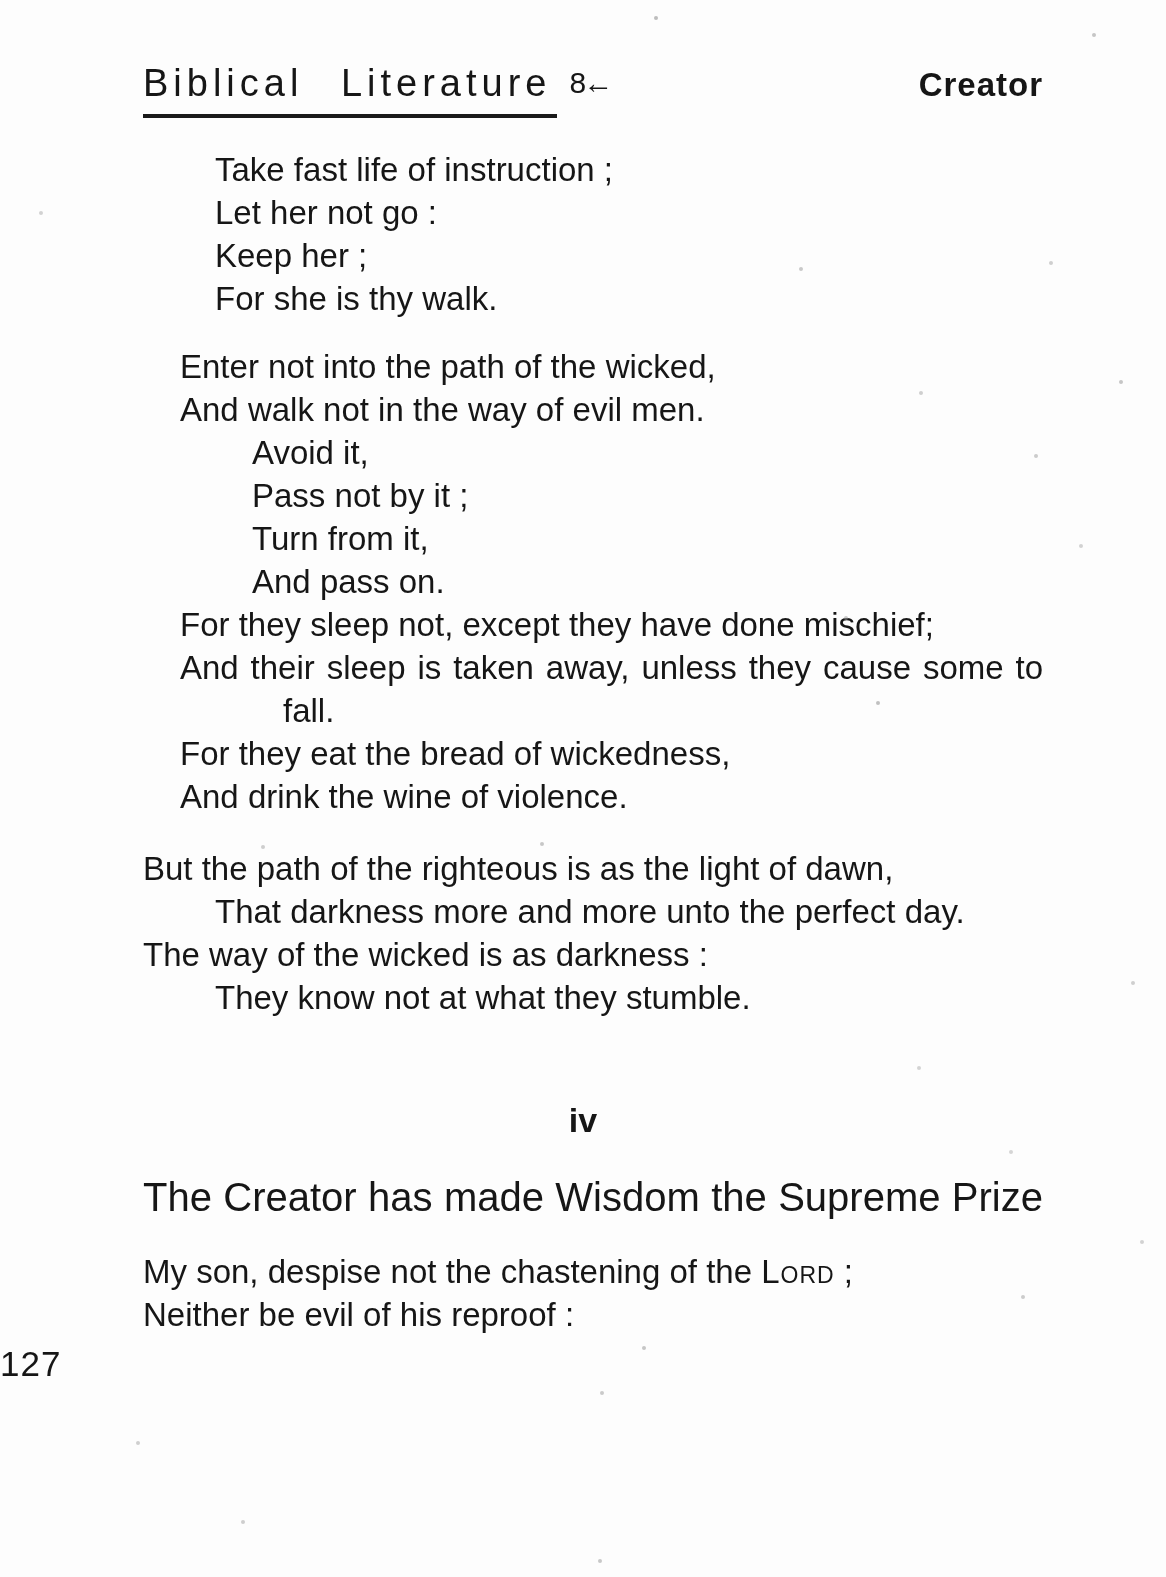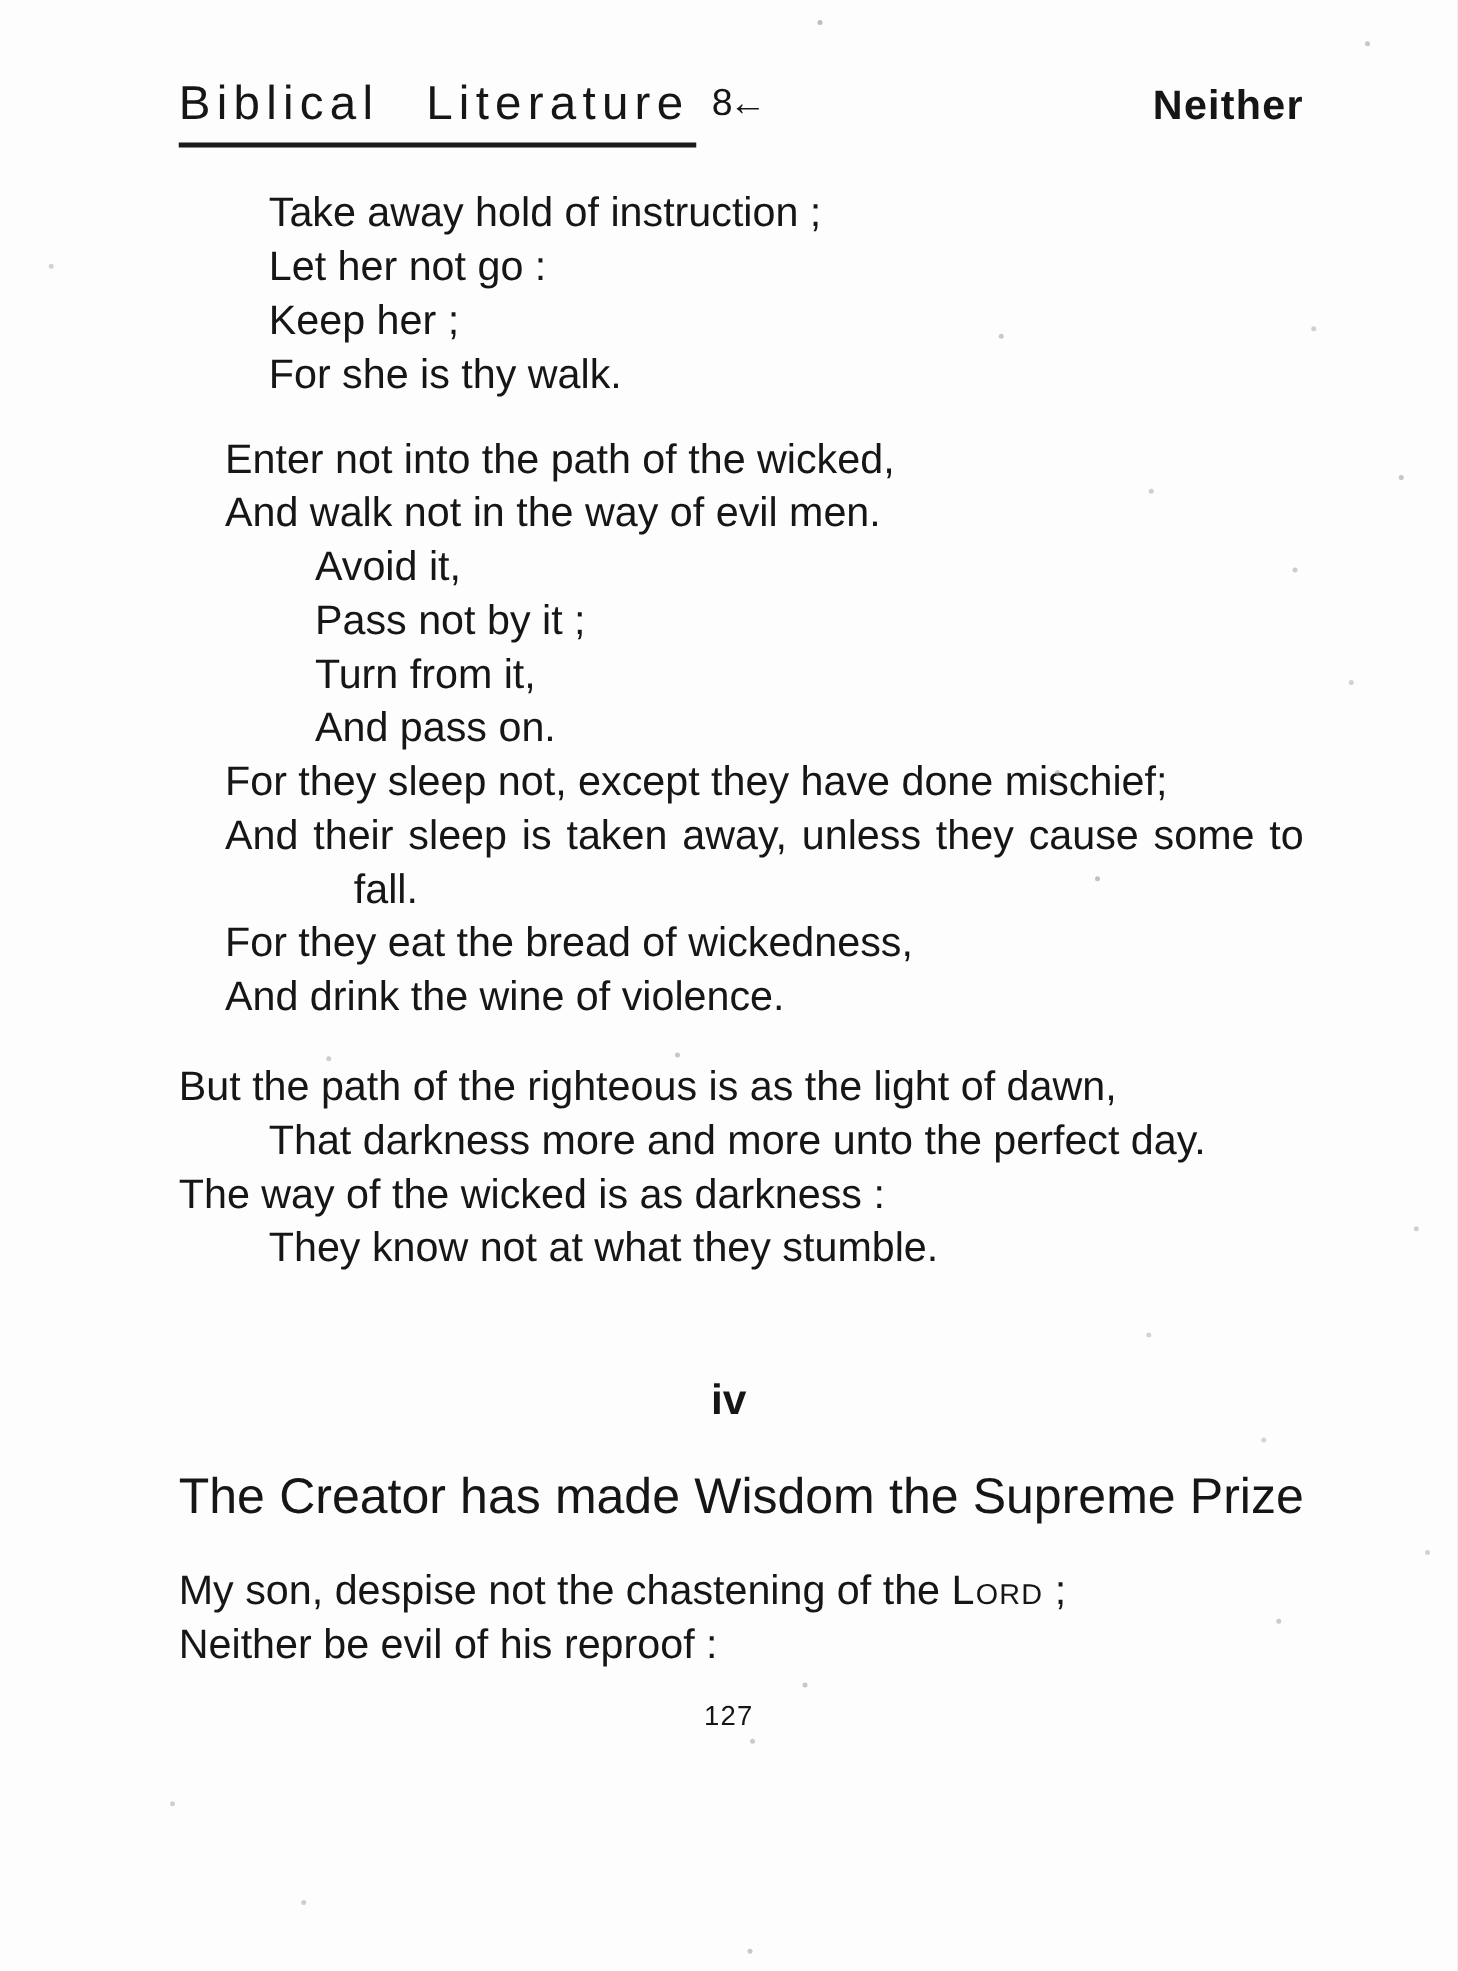--- a/index.html
+++ b/index.html
@@ -79,23 +79,23 @@
 
   
   .paragraph {
     margin: 27px 123px 0 143px;
     width: 900px;
     font-size: 33px;
   }
   .smallcaps { font-variant: small-caps; letter-spacing: 1px; }
 
   .page-number {
-    margin-top: 24px;
-    text-align: center;
-    font-size: 22px;
+    margin-top: 8px;
+    text-align: left;
+    font-size: 35px;
     letter-spacing: 1px;
   }
 
   
   .specks {
     position: absolute; top: 0; left: 0;
     width: 2px; height: 2px; border-radius: 50%;
     background: transparent;
     box-shadow:
       655px 17px 0 1px #8a8a8a,
@@ -128,27 +128,27 @@
 </head>
 <body>
 
 <div class="page">
   <div class="specks"></div>
 
   <header class="header">
     <div class="title-wrap">
       <span class="chapter-title">Biblical Literature</span><span class="ornament">8←</span>
     </div>
-    <span class="running-head">Neither</span>
+    <span class="running-head">Creator</span>
   </header>
 
   <main class="poem">
 
     <div class="stanza stanza-1">
-      <div class="line ind1">Take away hold of instruction ;</div>
+      <div class="line ind1">Take fast life of instruction ;</div>
       <div class="line ind1">Let her not go :</div>
       <div class="line ind1">Keep her ;</div>
       <div class="line ind1">For she is thy walk.</div>
     </div>
 
     <div class="stanza stanza-2">
       <div class="line">Enter not into the path of the wicked,</div>
       <div class="line">And walk not in the way of evil men.</div>
       <div class="line ind1">Avoid it,</div>
       <div class="line ind1">Pass not by it ;</div>

